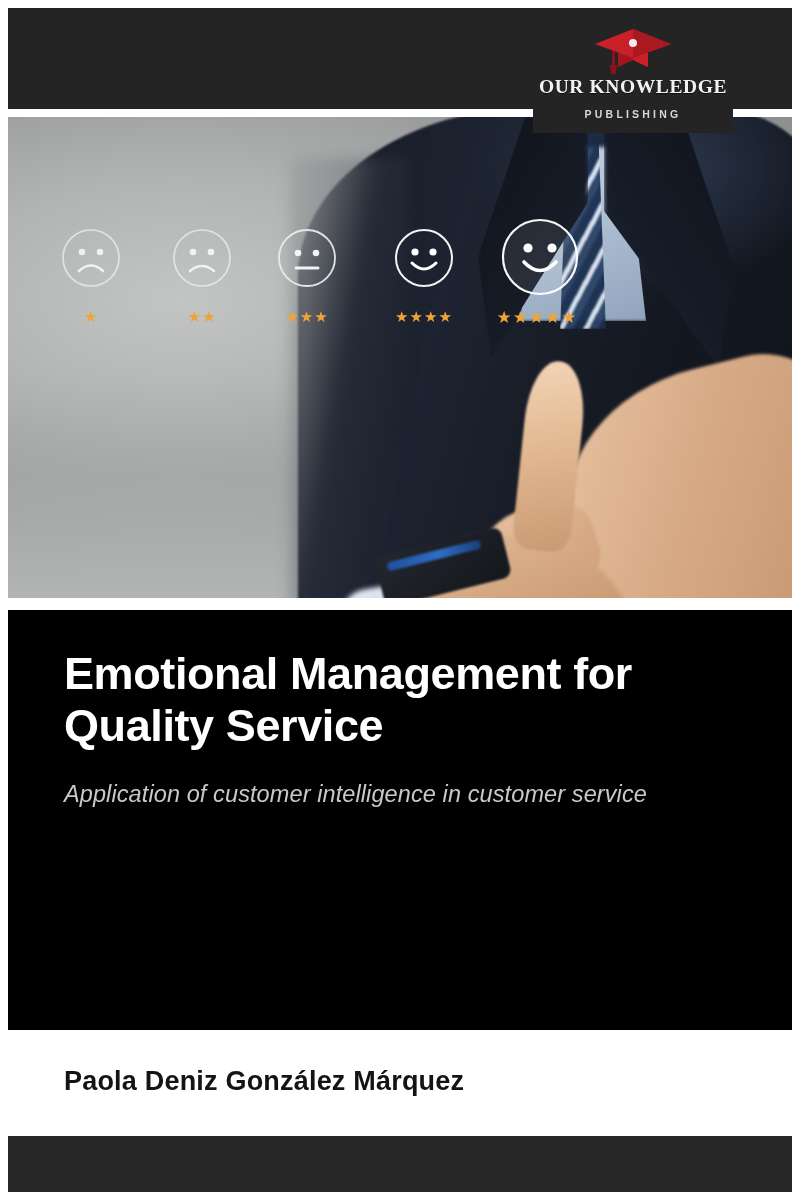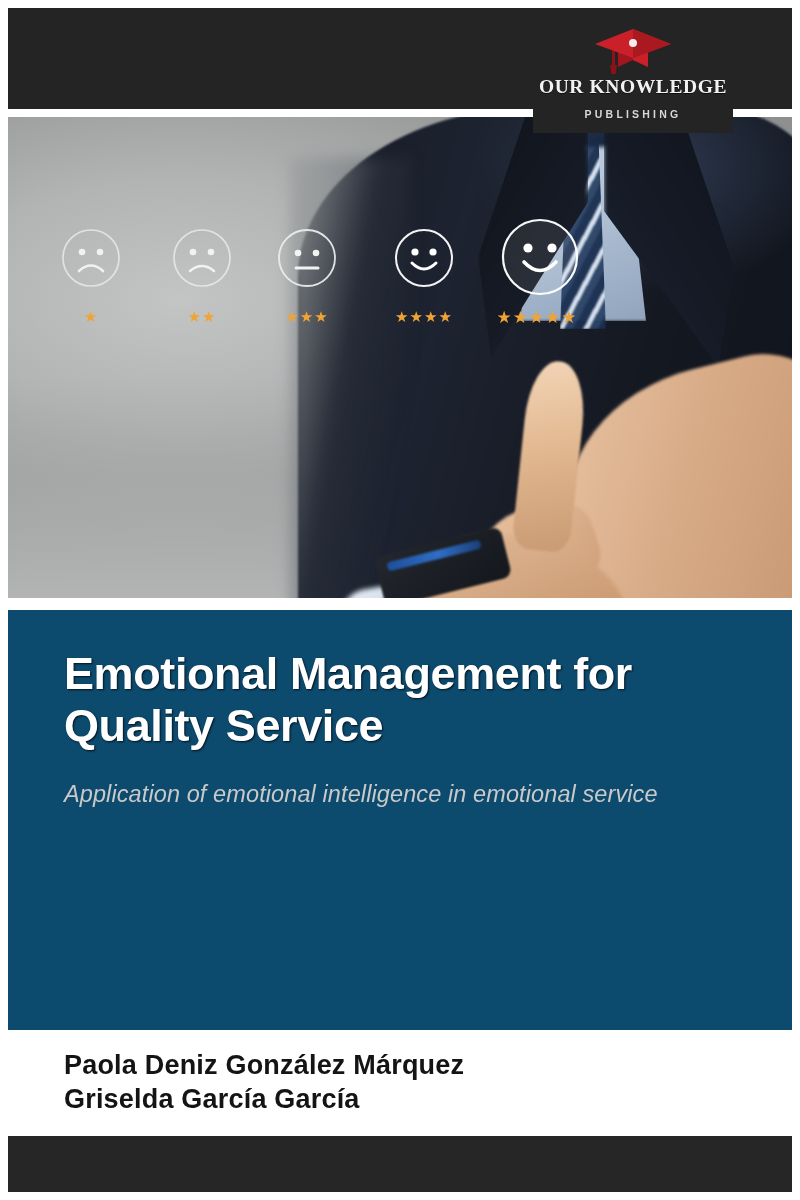--- a/index.html
+++ b/index.html
@@ -289,21 +289,21 @@
     text-align: center;
   }
 
   
   .title-band {
     position: absolute;
     left: 8px;
     top: 610px;
     width: 784px;
     height: 420px;
-    background: #0c4a6e;
+    background: #000000;
     box-sizing: border-box;
     padding: 38px 56px 0 56px;
   }
   .book-title {
     color: #ffffff;
     font-size: 45px;
     font-weight: bold;
     line-height: 1.16;
     letter-spacing: -0.4px;
     margin: 0;
@@ -321,21 +321,21 @@
 
   
   .author-band {
     position: absolute;
     left: 8px;
     top: 1030px;
     width: 784px;
     height: 100px;
     background: #ffffff;
     box-sizing: border-box;
-    padding: 18px 56px 0 56px;
+    padding: 34px 56px 0 56px;
   }
   .author-line {
     color: #141414;
     font-size: 27px;
     font-weight: bold;
     line-height: 1.26;
     letter-spacing: 0.2px;
     white-space: nowrap;
   }
 
@@ -448,23 +448,22 @@
           <path d="M24 45 Q40 62 56 45" fill="none" stroke="#ffffff" stroke-width="3.6" stroke-linecap="round"></path>
         </svg>
       </div>
       <div class="stars-row" style="left:470px; width:118px; font-size:17px;">★★★★★</div>
 
     </div>
   </div>
 
   <div class="title-band">
     <h1 class="book-title">Emotional Management for Quality Service</h1>
-    <p class="book-subtitle">Application of emotional intelligence in emotional service</p>
+    <p class="book-subtitle">Application of customer intelligence in customer service</p>
   </div>
 
   <div class="author-band">
     <div class="author-line">Paola Deniz González Márquez</div>
-    <div class="author-line">Griselda García García</div>
   </div>
 
   <div class="bottom-band"></div>
 
 </div>
 
 </body></html>

